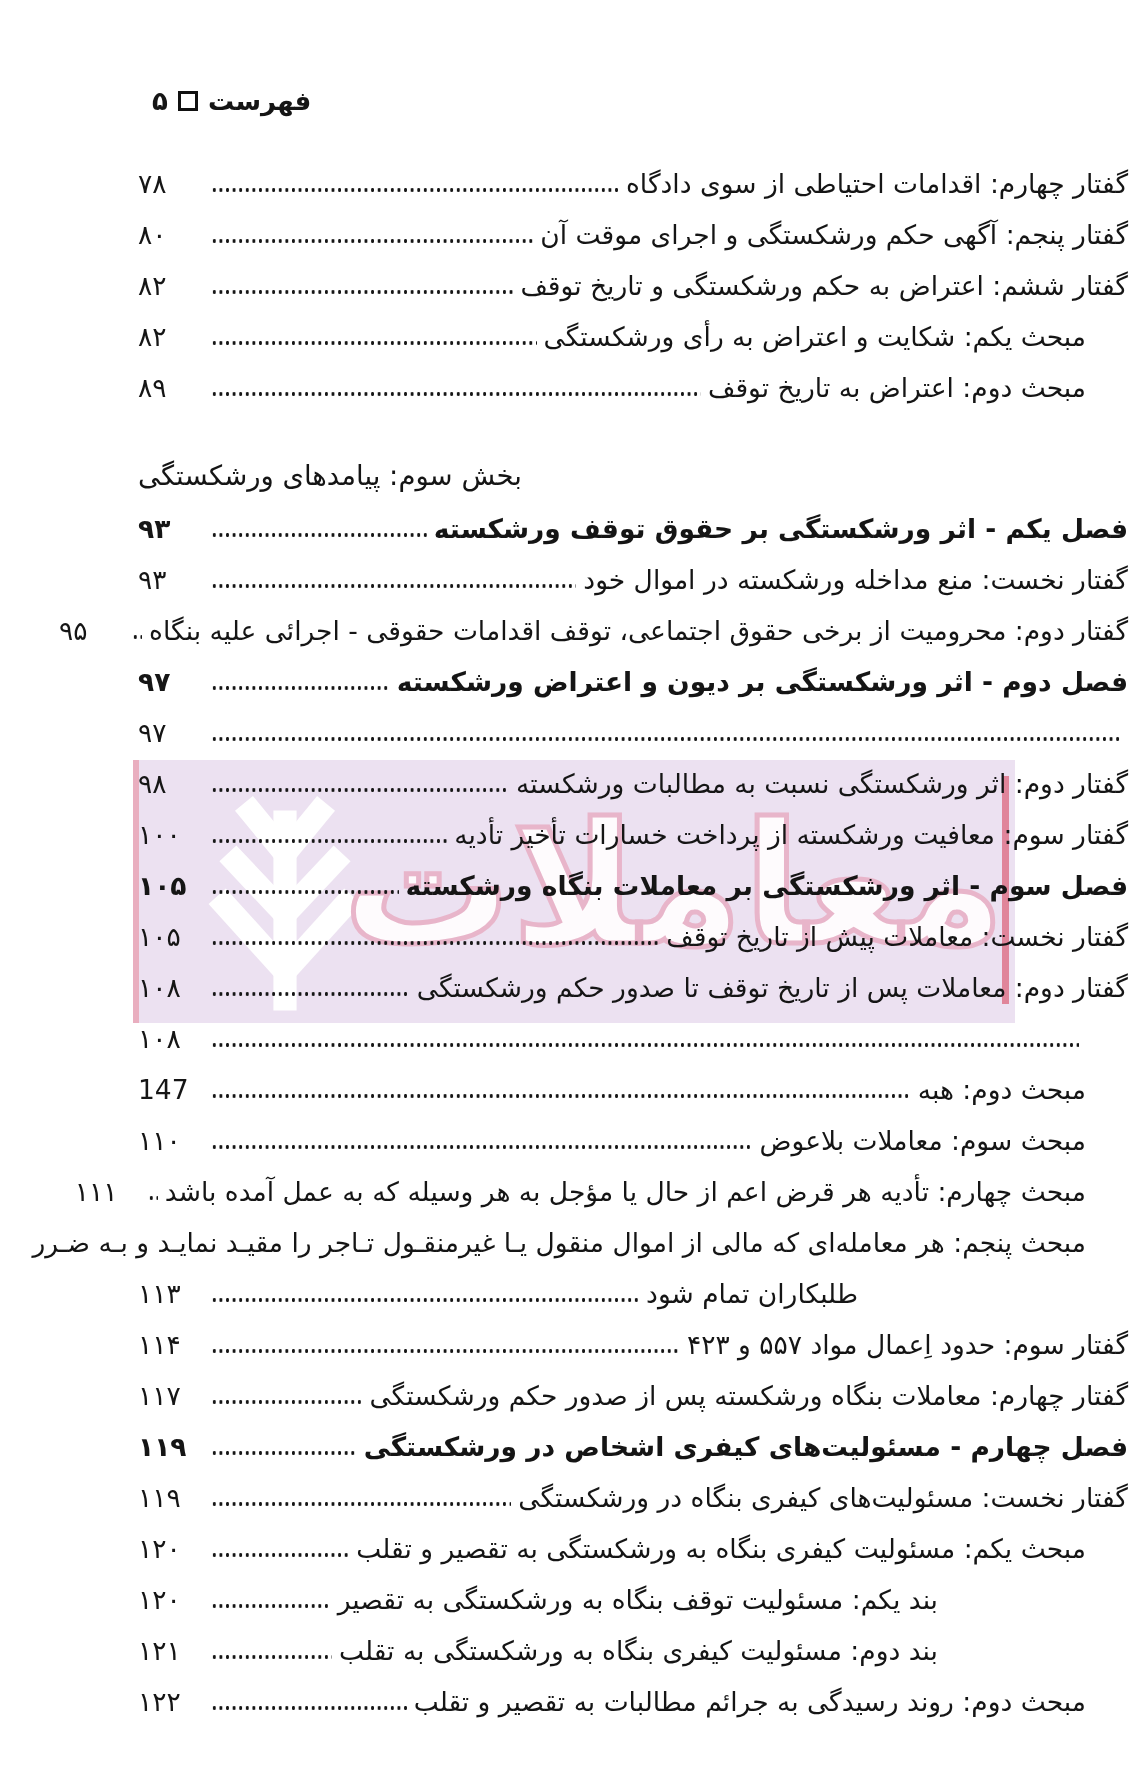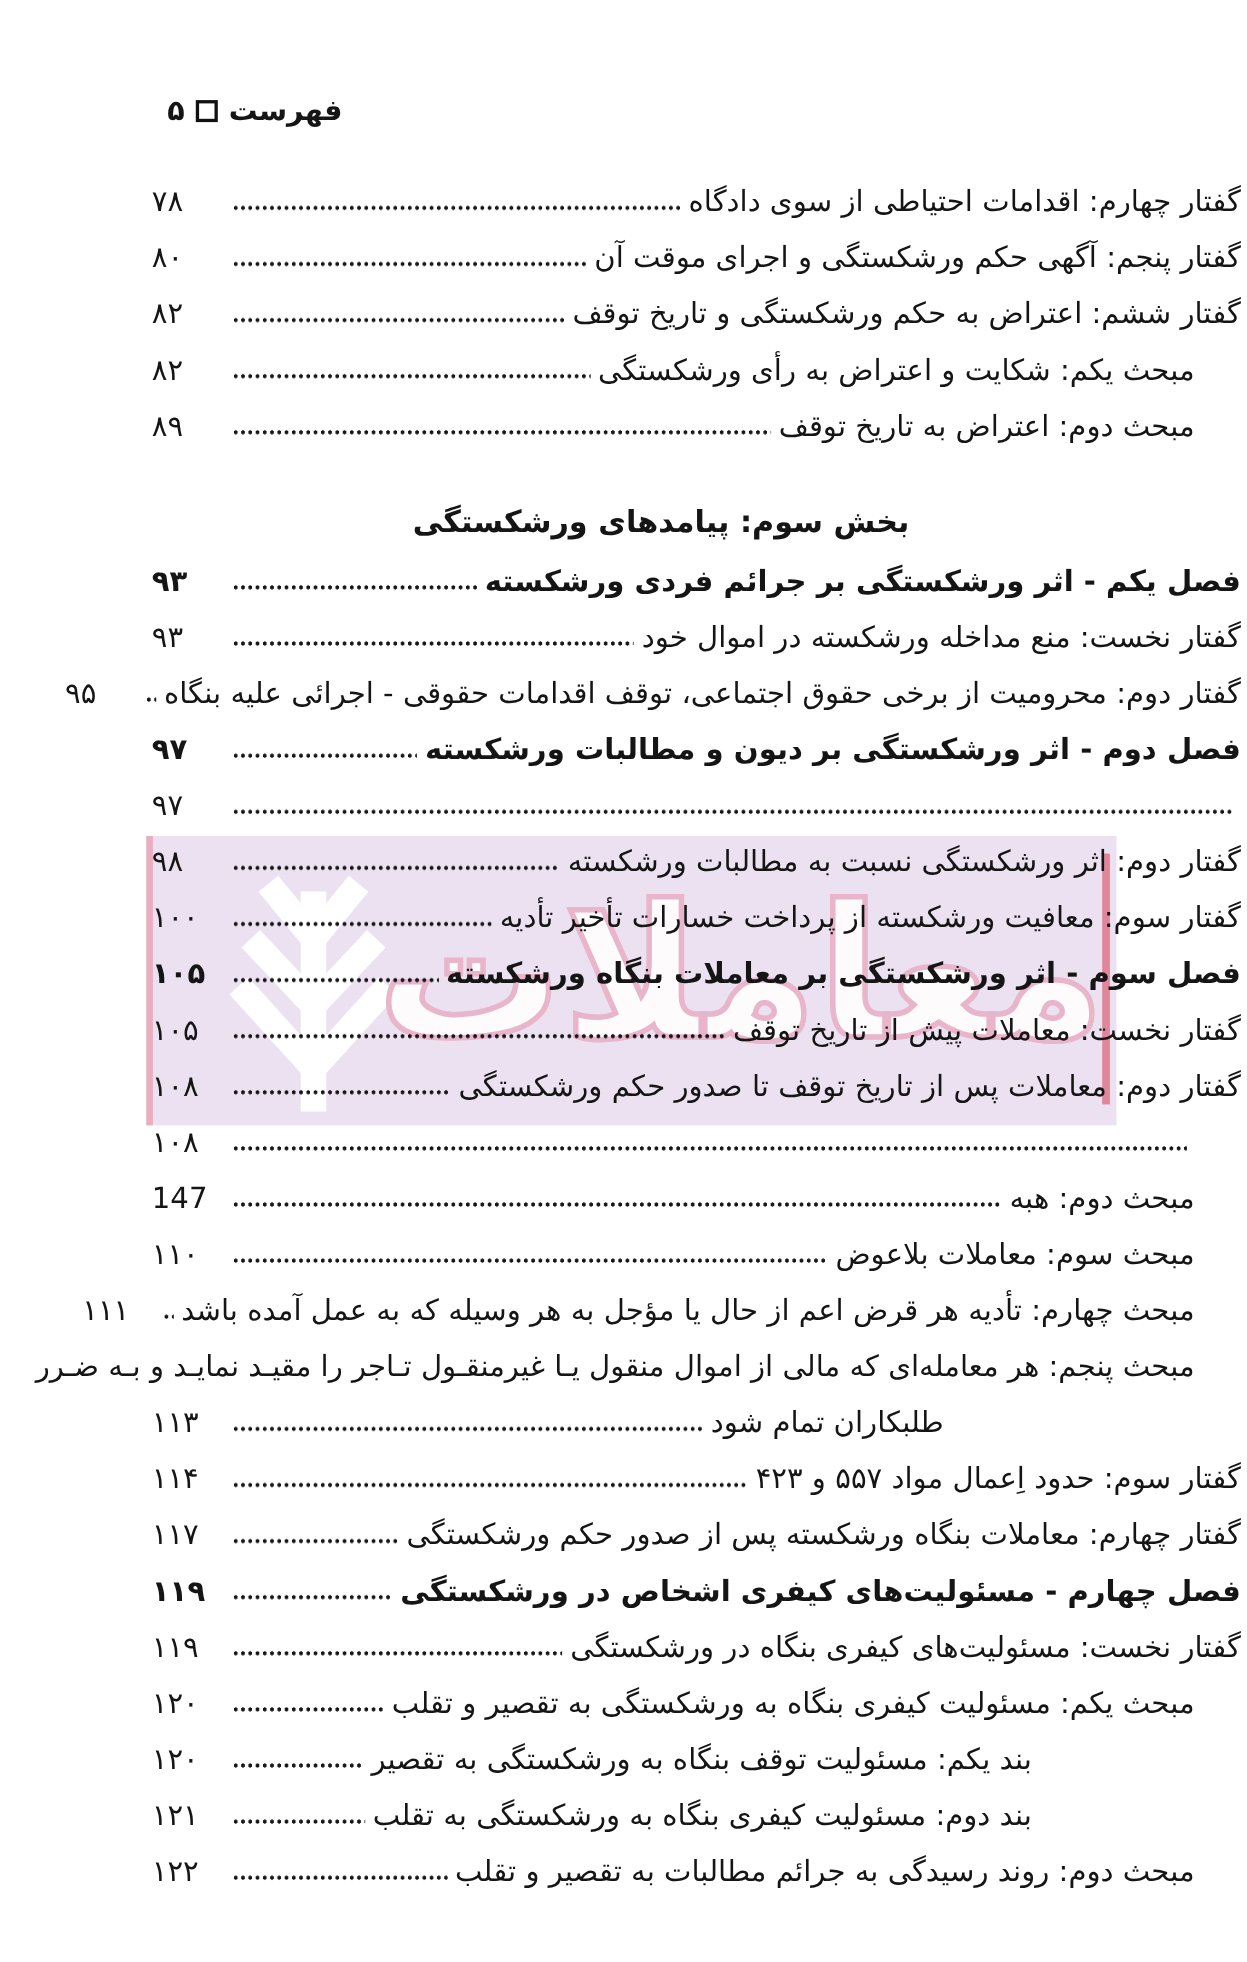--- a/index.html
+++ b/index.html
@@ -44,21 +44,21 @@
     background-image:radial-gradient(circle,#161616 1.7px,rgba(0,0,0,0) 1.9px);
     background-size:6.6px 6px;background-repeat:repeat-x;background-position:left bottom;
   }
   .num{flex:0 0 auto;min-width:66px;text-align:left;}
   .lvl1{margin-right:42px;}
   .lvl2{margin-right:190px;}
   .cont{margin-right:270px;}
   .bold{font-weight:bold;}
   .section{
     height:56px;line-height:56px;margin-top:34px;
-    text-align:center;font-weight:bold;font-size:27.5px;padding-left:0;padding-right:64px;
+    text-align:left;font-weight:normal;font-size:27.5px;padding-left:0;padding-right:64px;
   }
   .wrapline{
     height:51px;line-height:51px;white-space:nowrap;
     text-align:justify;text-align-last:justify;
   }
 </style>
 </head>
 <body>
 
 <div class="wm">
@@ -105,36 +105,36 @@
       <span class="leader"></span>
       <span class="num">۸۲</span>
     </div>
     <div class="row lvl1">
       <span class="t">مبحث دوم: اعتراض به تاریخ توقف</span>
       <span class="leader"></span>
       <span class="num">۸۹</span>
     </div>
     <div class="section">بخش سوم: پیامدهای ورشکستگی</div>
     <div class="row lvl0 bold">
-      <span class="t">فصل یکم - اثر ورشکستگی بر جرائم فردی ورشکسته</span>
+      <span class="t">فصل یکم - اثر ورشکستگی بر حقوق توقف ورشکسته</span>
       <span class="leader"></span>
       <span class="num">۹۳</span>
     </div>
     <div class="row lvl0">
       <span class="t">گفتار نخست: منع مداخله ورشکسته در اموال خود</span>
       <span class="leader"></span>
       <span class="num">۹۳</span>
     </div>
     <div class="row lvl0">
       <span class="t">گفتار دوم: محرومیت از برخی حقوق اجتماعی، توقف اقدامات حقوقی - اجرائی علیه بنگاه</span>
       <span class="leader"></span>
       <span class="num">۹۵</span>
     </div>
     <div class="row lvl0 bold">
-      <span class="t">فصل دوم - اثر ورشکستگی بر دیون و مطالبات ورشکسته</span>
+      <span class="t">فصل دوم - اثر ورشکستگی بر دیون و اعتراض ورشکسته</span>
       <span class="leader"></span>
       <span class="num">۹۷</span>
     </div>
     <div class="row lvl0">
       <span class="leader"></span>
       <span class="num">۹۷</span>
     </div>
     <div class="row lvl0">
       <span class="t">گفتار دوم: اثر ورشکستگی نسبت به مطالبات ورشکسته</span>
       <span class="leader"></span>

